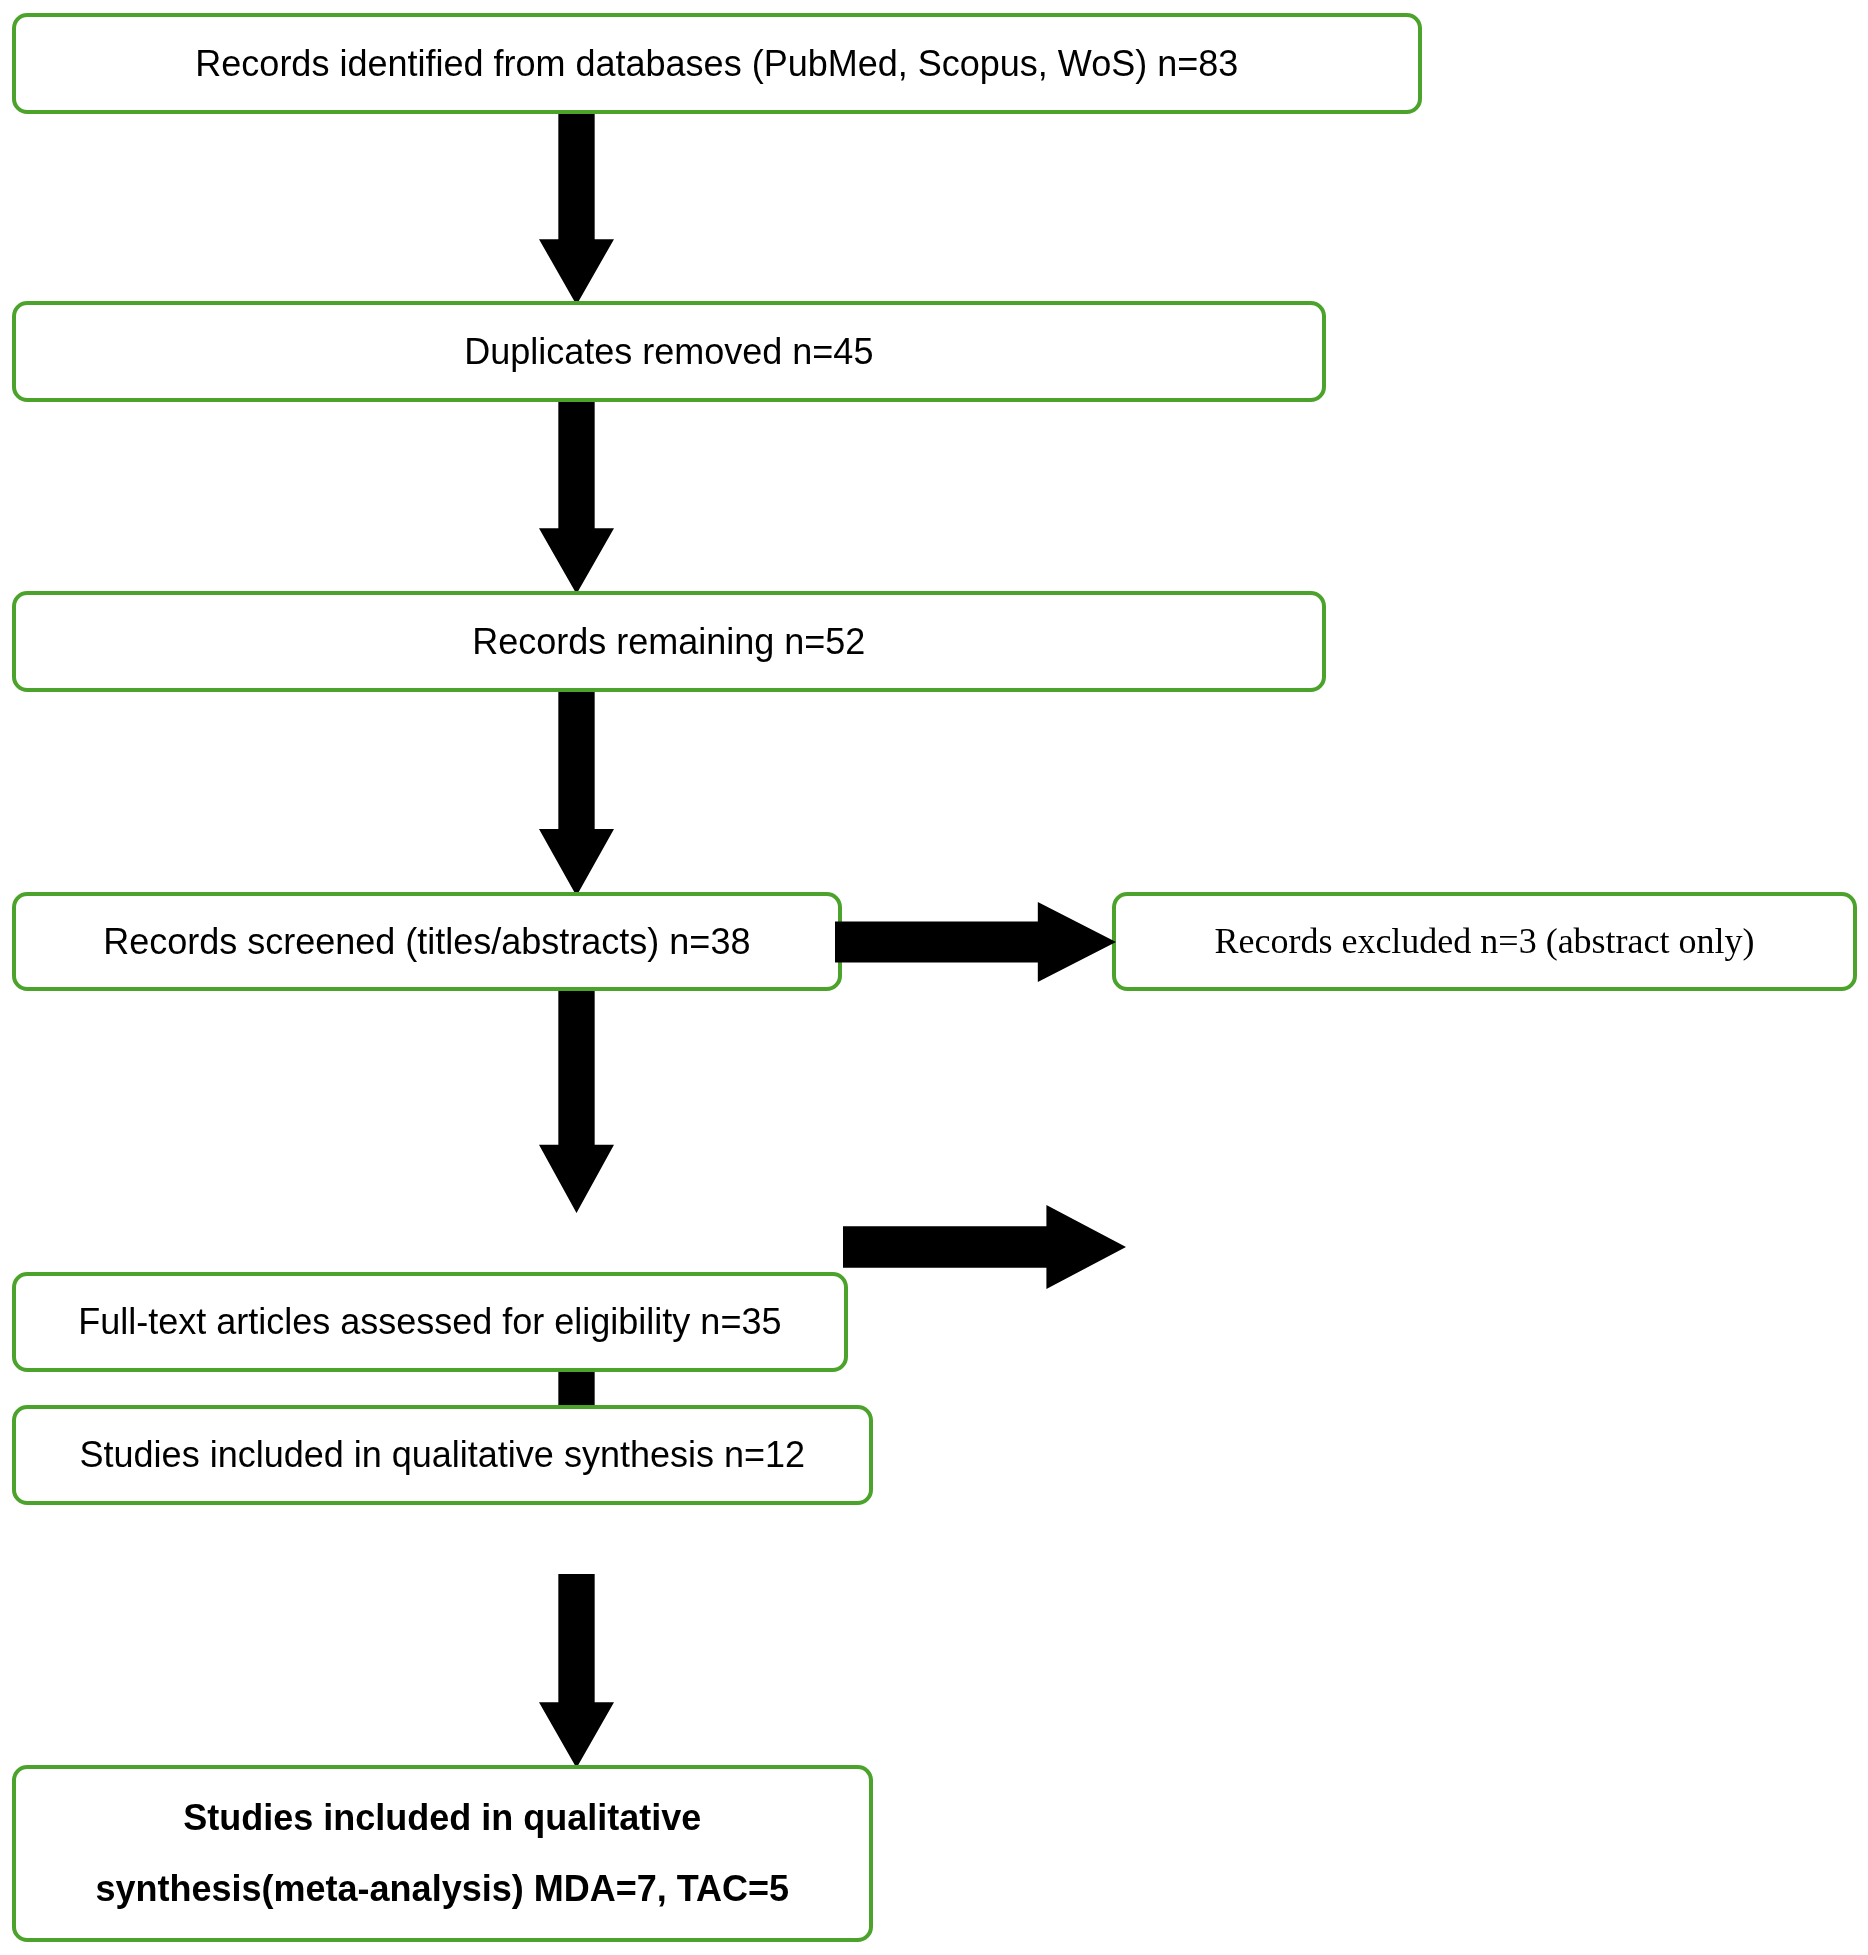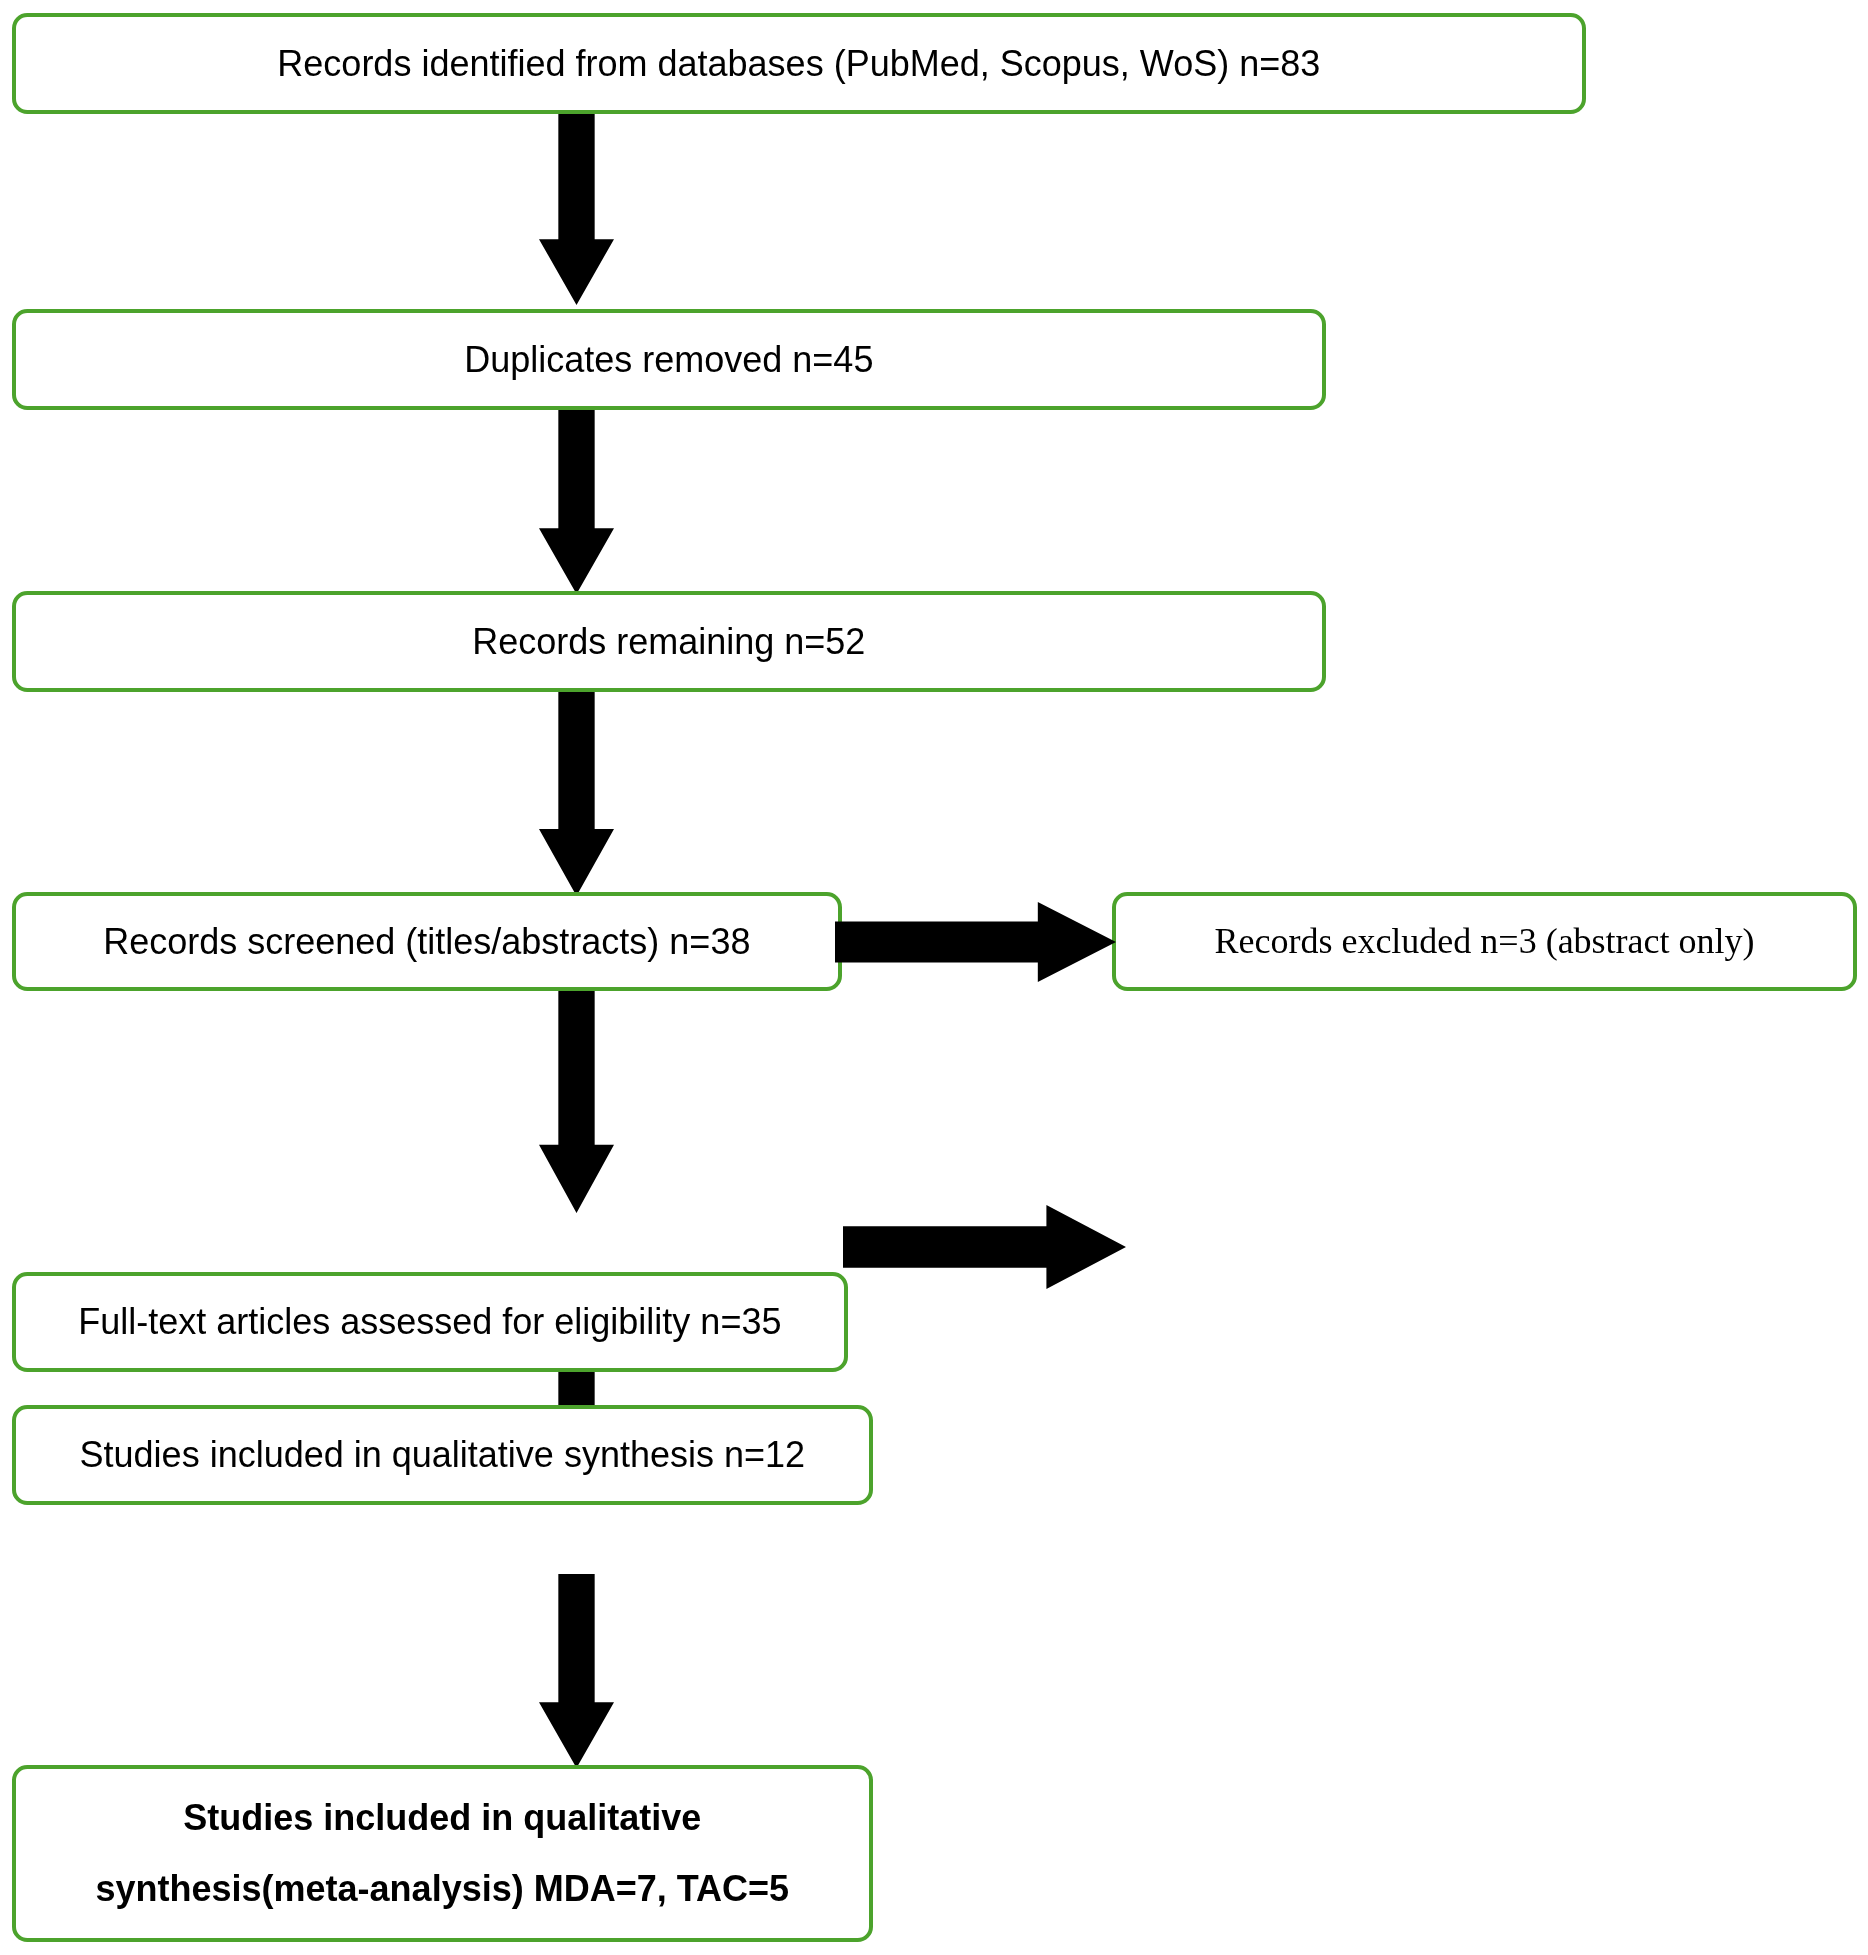--- a/index.html
+++ b/index.html
@@ -55,31 +55,31 @@
     width: 100%;
     height: 100%;
   }
   .arrow-fill { fill: #000000; }
 </style>
 </head>
 <body>
 
 <div id="diagram">
 
-  <div class="node" style="left:11.8px; top:13px; width:1574px; height:101px;justify-content:center;">
+  <div class="node" style="left:11.8px; top:13px; width:1410px; height:101px;justify-content:center;">
     <span class="txt">Records identified from databases (PubMed, Scopus, WoS) n=83</span>
   </div>
 
   <div class="arrow-v" style="left:539px; top:111px; width:75px; height:194px;">
     <svg viewBox="0 0 128 330" preserveAspectRatio="none">
       <polygon class="arrow-fill" points="33,0 95,0 95,218 128,218 64,330 0,218 33,218"></polygon>
     </svg>
   </div>
 
-  <div class="node" style="left:11.8px; top:309px; width:1314px; height:101px;">
+  <div class="node" style="left:11.8px; top:301px; width:1314px; height:101px;">
     <span class="txt">Duplicates removed n=45</span>
   </div>
 
   <div class="arrow-v" style="left:539px; top:399px; width:75px; height:195px;">
     <svg viewBox="0 0 128 332" preserveAspectRatio="none">
       <polygon class="arrow-fill" points="33,0 95,0 95,220 128,220 64,332 0,220 33,220"></polygon>
     </svg>
   </div>
 
   <div class="node" style="left:11.8px; top:591px; width:1314px; height:101px;">

